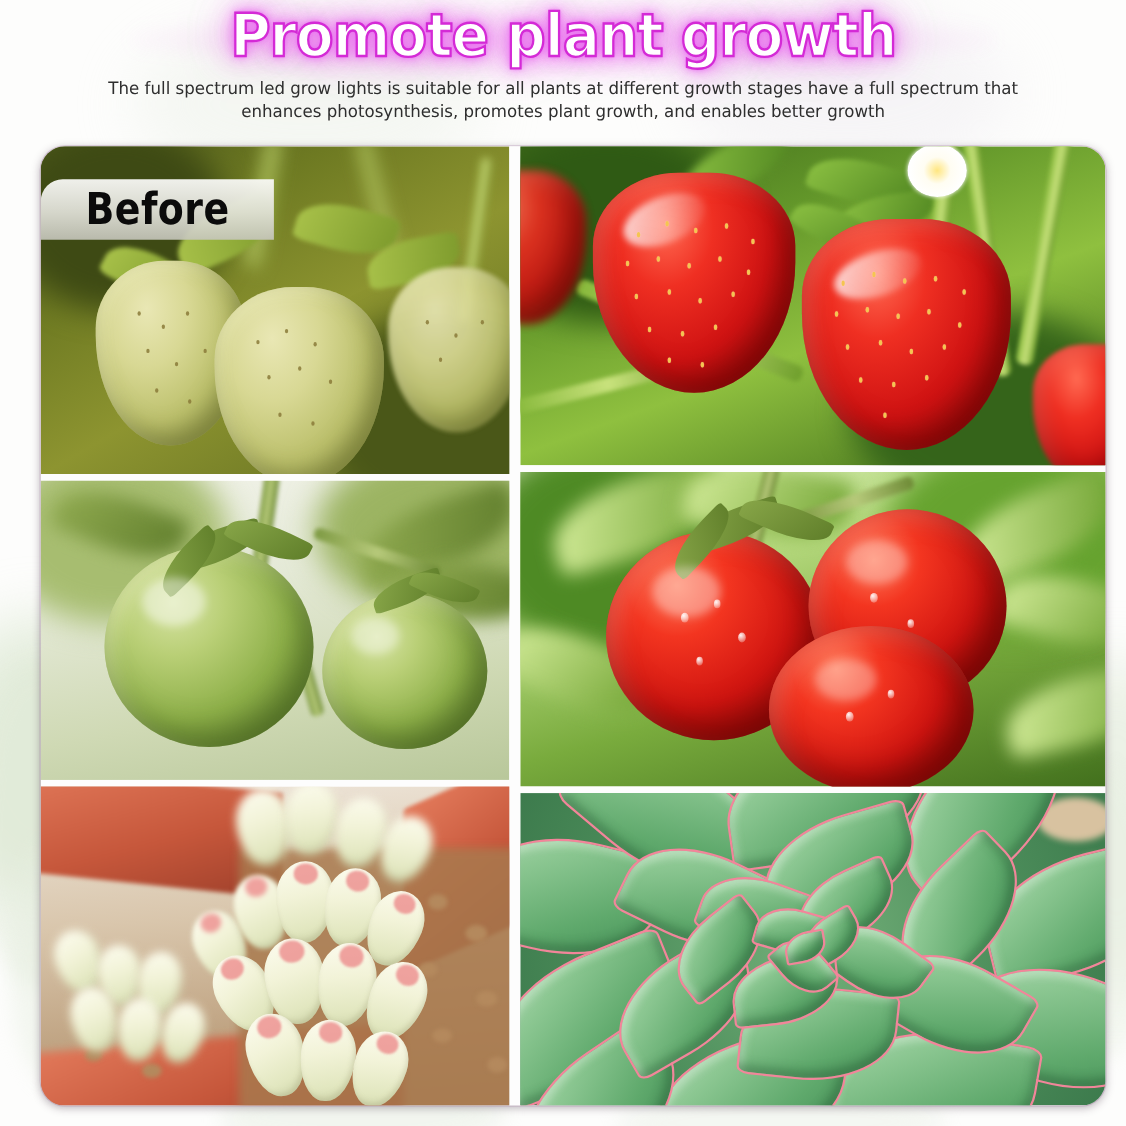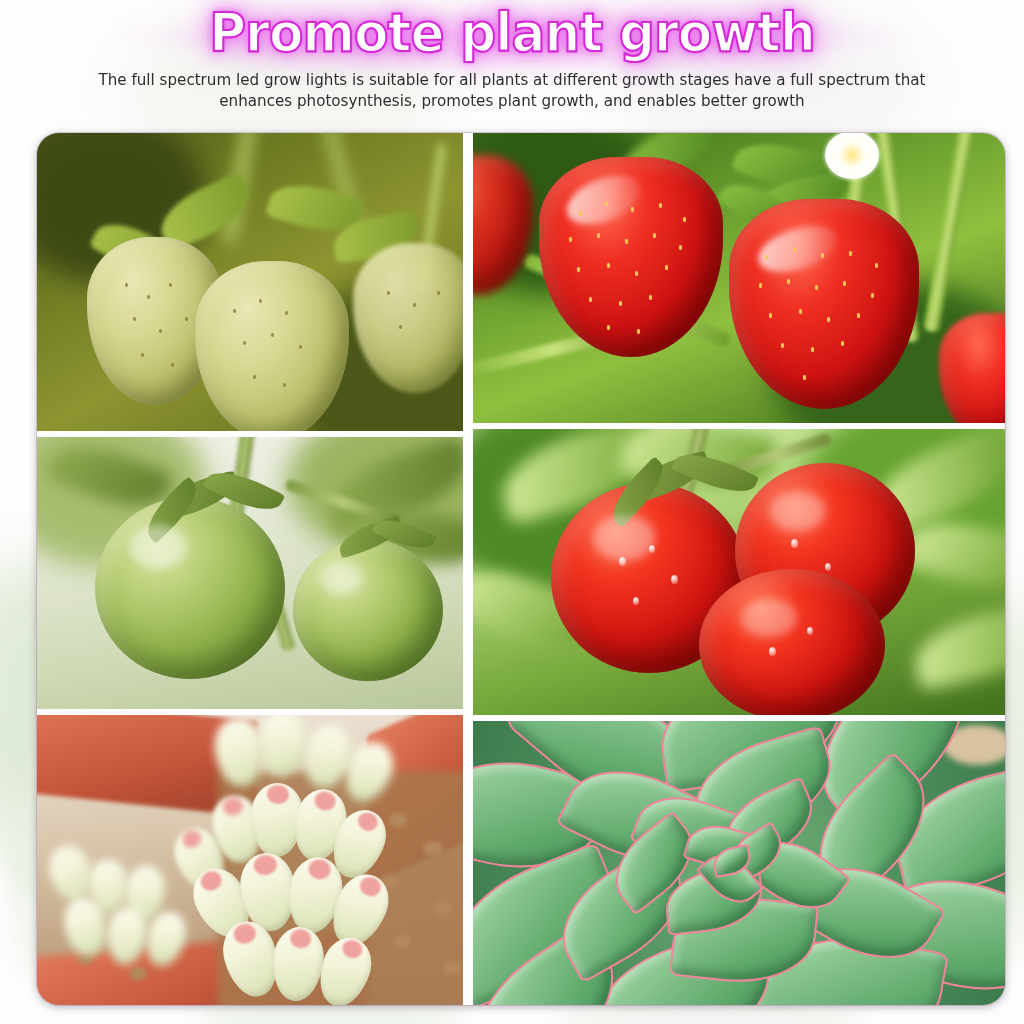--- a/index.html
+++ b/index.html
@@ -215,20 +215,23 @@
         <div class="sh p1-seed" style="left:248px;top:178px;"></div>
           <div class="sh p1-seed" style="left:206px;top:208px;"></div>
         <div class="sh p1-seed" style="left:234px;top:200px;"></div>
           <div class="sh p1-seed" style="left:262px;top:212px;"></div>
         <div class="sh p1-seed" style="left:216px;top:242px;"></div>
           <div class="sh p1-seed" style="left:246px;top:250px;"></div>
         <div class="sh p1-seed" style="left:350px;top:158px;"></div>
           <div class="sh p1-seed" style="left:376px;top:170px;"></div>
         <div class="sh p1-seed" style="left:400px;top:158px;"></div>
           <div class="sh p1-seed" style="left:362px;top:192px;"></div>
+      </div>
+      <div id="before-label">
+        <span>Before</span>
       </div>
     </div>
     <div class="rowgap lg1"></div>
 
     <div class="cell l2">
       <div class="art p3-bg">
         <div class="sh blur14" style="left:-40px;top:-30px;width:210px;height:160px;background:#a7bd70;border-radius:50%;"></div>
         <div class="sh blur14" style="left:250px;top:-30px;width:220px;height:150px;background:#9cb462;border-radius:50%;"></div>
         <div class="sh blur8 p3-lf" style="left:286px;top:20px;width:150px;height:60px;transform:rotate(-18deg);"></div>
         <div class="sh blur8 p3-lf" style="left:320px;top:74px;width:130px;height:52px;transform:rotate(12deg);"></div>

